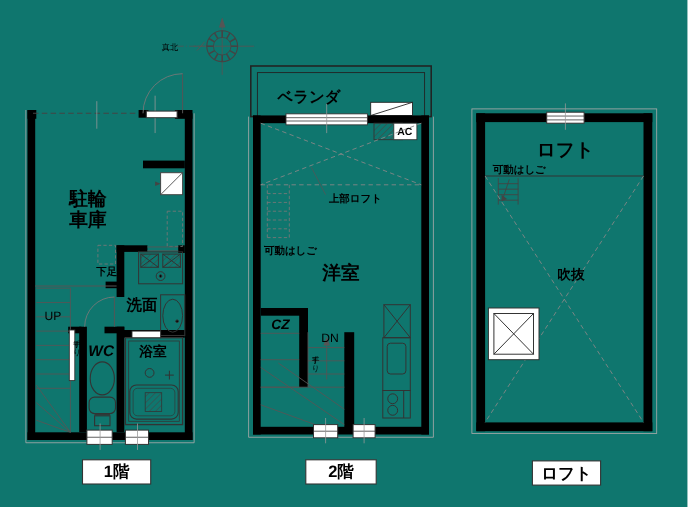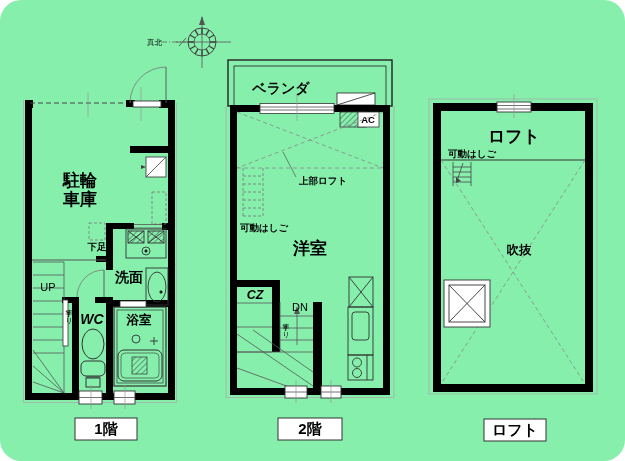--- a/index.html
+++ b/index.html
@@ -1,17 +1,17 @@
 <!DOCTYPE html>
 <html><head>
 <meta charset="utf-8">
 <style>
   html,body{margin:0;padding:0;background:#ffffff;}
-  #page{position:relative;width:625px;height:461px;background:#86efac;overflow:hidden;
-        font-family:"Liberation Sans", sans-serif;border-radius:21px;}
+  #page{position:relative;width:625px;height:461px;background:#0f766e;overflow:hidden;
+        font-family:"Liberation Sans", sans-serif;}
   svg{position:absolute;left:0;top:0;}
   text{fill:#000;font-family:"Liberation Sans", sans-serif;}
   .room-lg{font-size:17px;font-weight:bold;}
   .room-md{font-size:14px;font-weight:bold;}
   .room-sm{font-size:12.5px;font-weight:bold;}
   .lbl-sm{font-size:9.5px;font-weight:bold;}
   .lbl-xs{font-size:7.5px;}
   .dir{font-size:11px;}
   .vtext{writing-mode:tb;font-size:7px;}
   .title{font-size:15px;font-weight:bold;}

